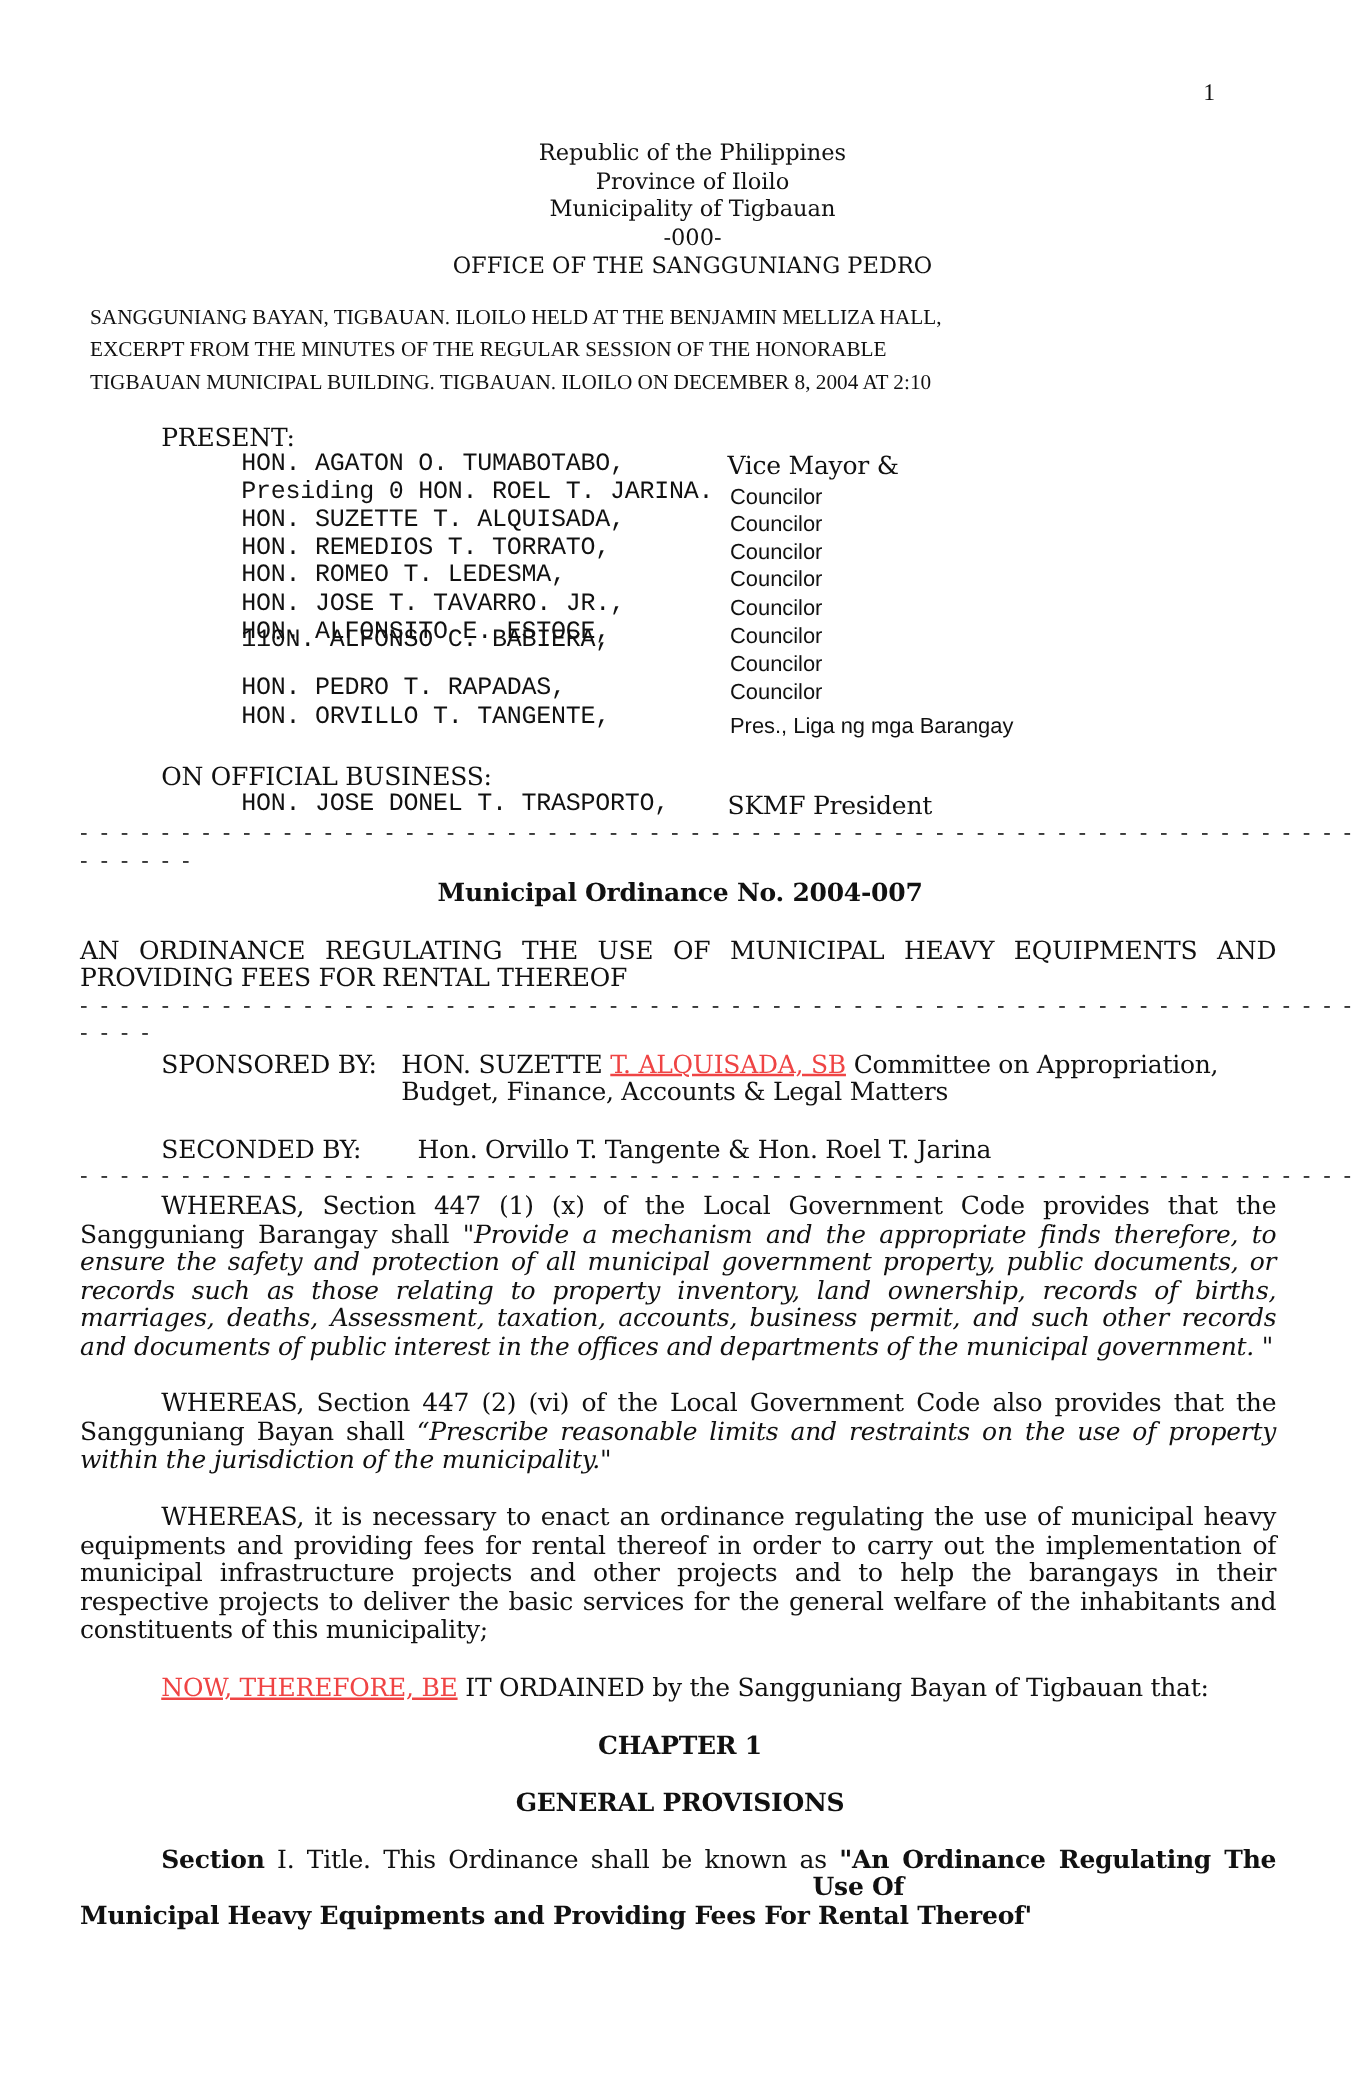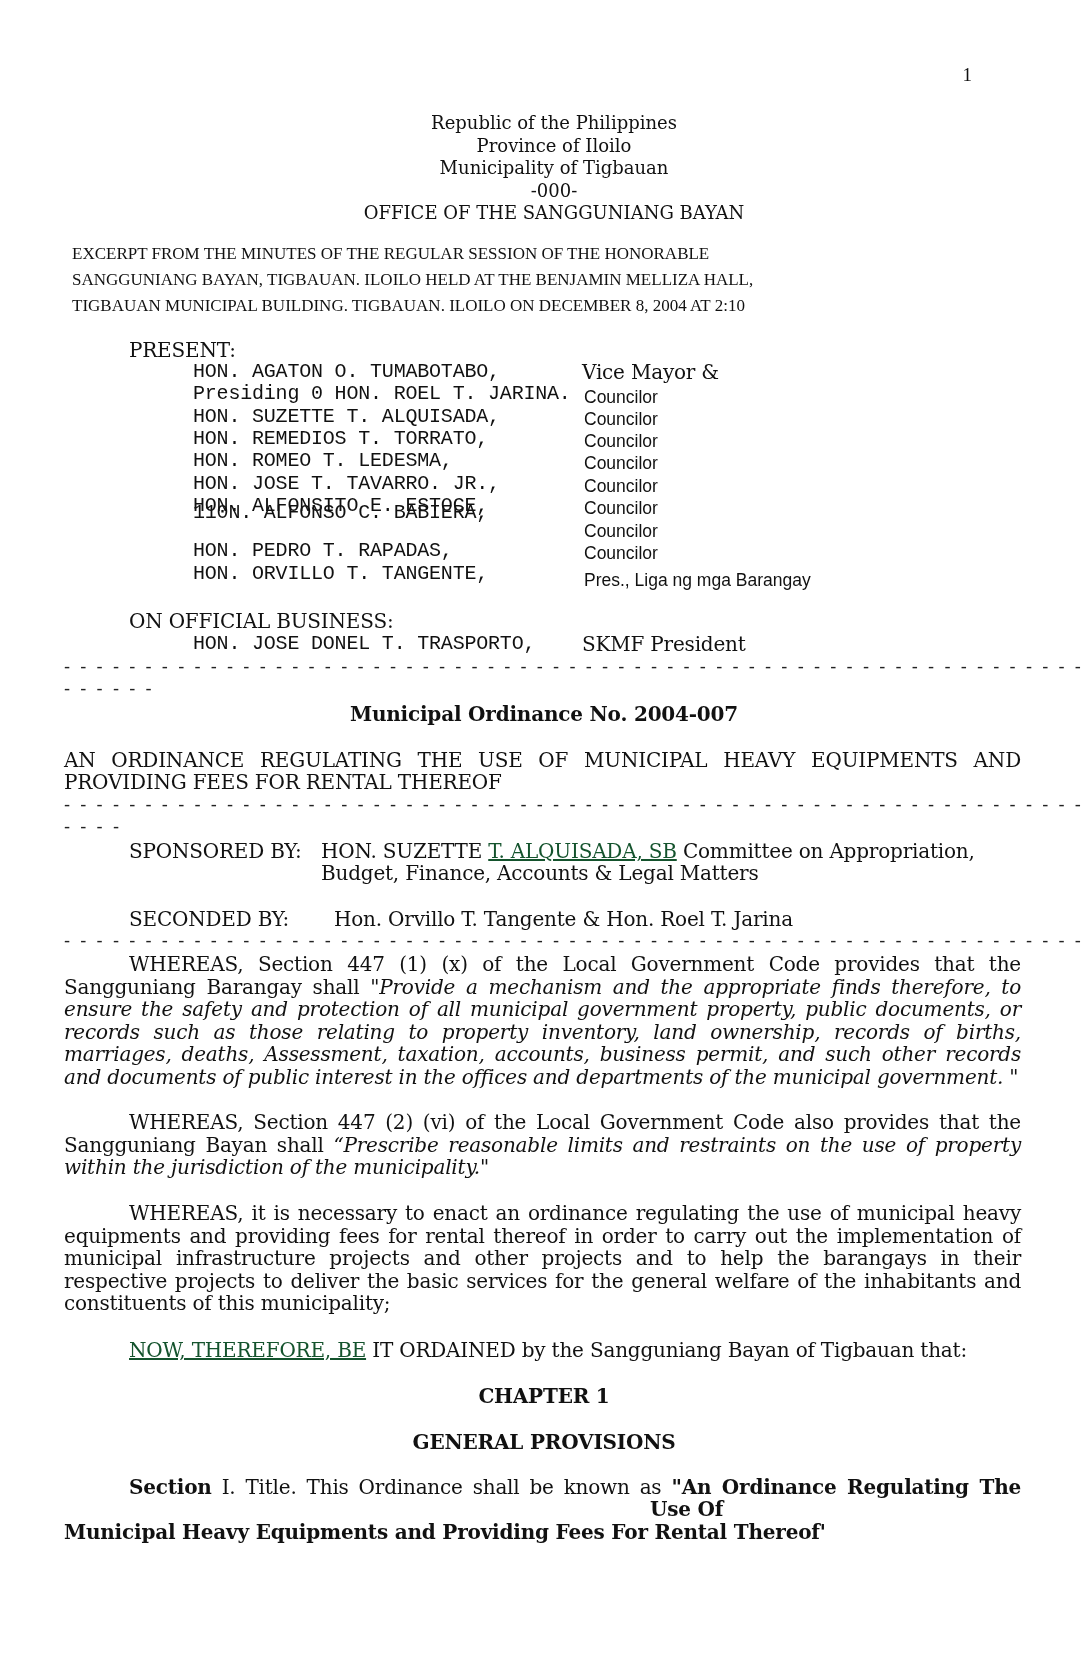--- a/index.html
+++ b/index.html
@@ -20,41 +20,41 @@
     .excerpt .pm { height: 22px; }
     .label-indent { left: 129px; }
     .name-col { left: 193px; font-family: Liberation Mono, monospace; }
     .role-col { left: 582px; }
     .role-col-t { left: 584px; font-family: Liberation Sans, sans-serif; font-size: 17.5px; }
     .dashes { left: 64px; font-family: "DejaVu Serif", serif; font-size: 18px; letter-spacing: 2.25px; color: #222; }
     .bold { font-weight: bold; }
     .justify { left: 64px; width: 957px; white-space: normal; text-align: justify; }
     .justify p { margin: 0; }
     .indent { text-indent: 65px; }
-    .link { color: #14532d; text-decoration: underline; }
+    .link { color: #ef4444; text-decoration: underline; }
     em { font-style: italic; }
   </style>
 </head>
 <body>
 
 <div class="page">
 
   <div class="abs page-num">1</div>
 
   <div class="abs center heading-block">
     <div>Republic of the Philippines</div>
     <div>Province of Iloilo</div>
     <div>Municipality of Tigbauan</div>
     <div>-000-</div>
-    <div>OFFICE OF THE SANGGUNIANG BAYAN</div>
+    <div>OFFICE OF THE SANGGUNIANG PEDRO</div>
   </div>
 
   <div class="abs excerpt times">
+    <div>SANGGUNIANG BAYAN, TIGBAUAN. ILOILO HELD AT THE BENJAMIN MELLIZA HALL,</div>
     <div>EXCERPT FROM THE MINUTES OF THE REGULAR SESSION OF THE HONORABLE</div>
-    <div>SANGGUNIANG BAYAN, TIGBAUAN. ILOILO HELD AT THE BENJAMIN MELLIZA HALL,</div>
     <div style="height:22px">TIGBAUAN MUNICIPAL BUILDING. TIGBAUAN. ILOILO ON DECEMBER 8, 2004 AT 2:10</div>
   </div>
 
   <div class="abs serif label-indent" style="top:339px">PRESENT:</div>
 
   <div class="abs serif name-col" style="top:361px">HON. AGATON O. TUMABOTABO,</div>
   <div class="abs serif role-col" style="top:361px">Vice Mayor &amp;</div>
 
   <div class="abs serif name-col" style="top:383px">Presiding 0 HON. ROEL T. JARINA.</div>
   <div class="abs role-col-t" style="top:387px">Councilor</div>

